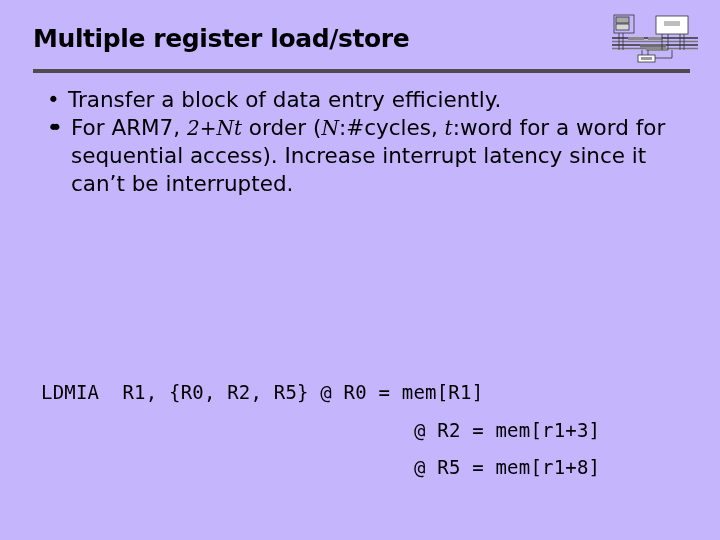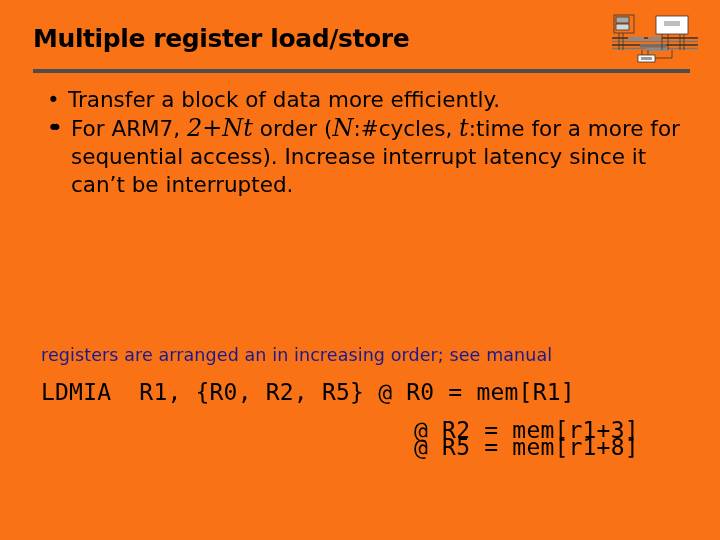--- a/index.html
+++ b/index.html
@@ -14,21 +14,21 @@
     overflow: hidden;
     font-family: "DejaVu Sans", sans-serif;
     color: #000000;
   }
 
   .slide {
     position: absolute;
     left: 0; top: 0;
     width: 720px;
     height: 540px;
-    background: #f97316;
+    background: #c4b5fd;
   }
 
   
   .title {
     position: absolute;
     left: 33px;
     top: 24px;
     width: 560px;
     font-family: "DejaVu Sans", sans-serif;
     font-size: 25px;
@@ -83,48 +83,48 @@
     top: 0;
     font-size: 21.5px;
     line-height: 28px;
   }
   .bullet.lvl2 .dot {
     left: 17px;
   }
   .ital {
     font-family: "DejaVu Serif", serif;
     font-style: italic;
-    font-size: 24px;
+    font-size: 20px;
   }
 
   
   .note {
     position: absolute;
     left: 41px;
     top: 344px;
     font-size: 17.5px;
     line-height: 22px;
     color: #1a1a8e;
     letter-spacing: 0.1px;
   }
 
   
   .code {
     position: absolute;
     left: 41px;
     font-family: "DejaVu Sans Mono", monospace;
-    font-size: 23px;
+    font-size: 19px;
     line-height: 22px;
     color: #000000;
     white-space: pre;
     letter-spacing: 0.2px;
   }
   .code.l1 { top: 381px; }
   .code.l2 { top: 419px; left: 414px; }
-  .code.l3 { top: 436px; left: 414px; }
+  .code.l3 { top: 456px; left: 414px; }
 </style>
 </head>
 <body>
 
 <div class="slide">
 
   <div class="title">Multiple register load/store</div>
 
   <div class="logo">
     <svg width="86" height="50" viewBox="0 0 86 50" xmlns="http://www.w3.org/2000/svg">
@@ -163,33 +163,32 @@
       </g>
     </svg>
   </div>
 
   <div class="divider" style="background: rgb(77, 77, 77);"></div>
 
   <div class="body">
 
     <div class="bullet">
       <span class="dot">•</span>
-      <span>Transfer a block of data more efficiently.</span>
+      <span>Transfer a block of data entry efficiently.</span>
     </div>
 
     <div class="bullet">
       <span class="dot">•</span>
     </div>
 
     <div class="bullet lvl2">
       <span class="dot">•</span>
-      <span id="seg-host"><span>For ARM7, </span><span class="ital">2+Nt</span><span> order (</span><span class="ital">N</span><span>:#cycles, </span><span class="ital">t</span><span>:time for a more for sequential access). Increase interrupt latency since it can’t be interrupted.</span></span>
+      <span id="seg-host"><span>For ARM7, </span><span class="ital">2+Nt</span><span> order (</span><span class="ital">N</span><span>:#cycles, </span><span class="ital">t</span><span>:word for a word for sequential access). Increase interrupt latency since it can’t be interrupted.</span></span>
     </div>
 
   </div>
 
-  <div class="note" style="color: rgb(26, 26, 142);">registers are arranged an in increasing order; see manual</div>
 
   <div class="code l1">LDMIA  R1, {R0, R2, R5} @ R0 = mem[R1]</div>
   <div class="code l2">@ R2 = mem[r1+3]</div>
   <div class="code l3">@ R5 = mem[r1+8]</div>
 
 </div>
 
 </body></html>

